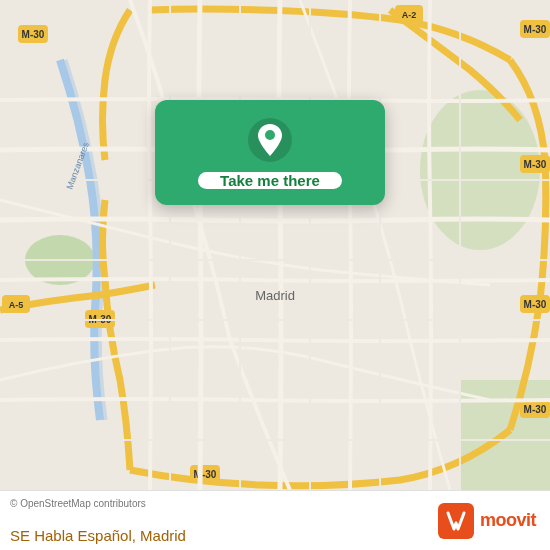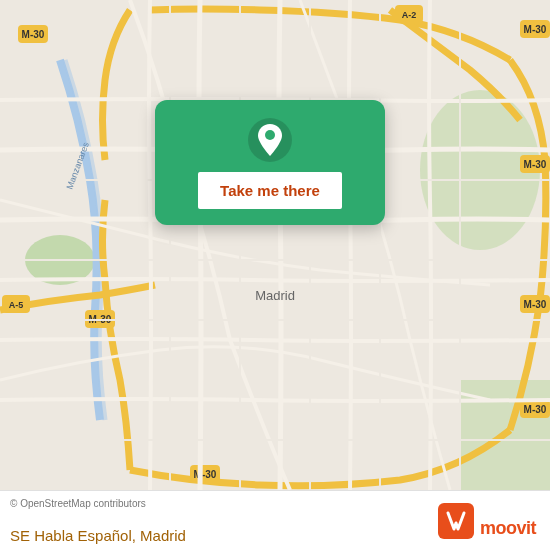--- a/index.html
+++ b/index.html
@@ -43,24 +43,24 @@
     }
 
     #popup-pin-icon {
       width: 44px;
       height: 44px;
       margin-bottom: 10px;
     }
 
     #take-me-there-btn {
       background: white;
-      color: #c2410c;
+      color: #15803d;
       border: none;
-      border-radius: 2px;
-      padding: 10px 22px;
+      border-radius: 13px;
+      padding: 0 22px;
       font-size: 15px;
       font-weight: 600;
       cursor: pointer;
       white-space: nowrap;
     }
 
     #bottom-bar {
       width: 550px;
       height: 60px;
       background: white;
@@ -83,21 +83,21 @@
     }
 
     #location-label {
       font-size: 15px;
       font-weight: 500;
       color: #a16207;
     }
 
     #moovit-logo {
       display: flex;
-      align-items: flex-end;
+      align-items: center;
       gap: 6px;
     }
 
     #moovit-icon {
       width: 36px;
       height: 36px;
     }
 
     #moovit-text {
       font-size: 18px;

